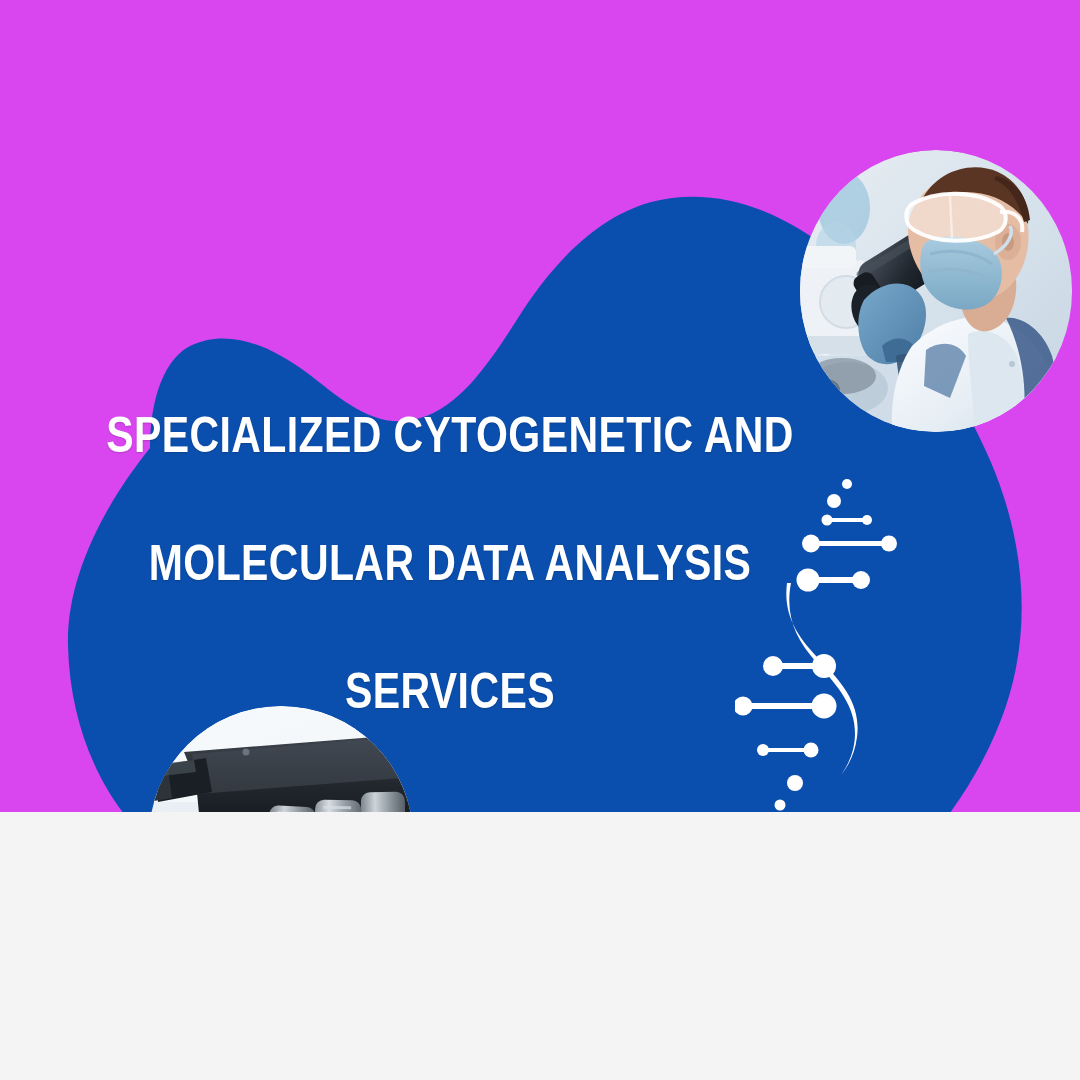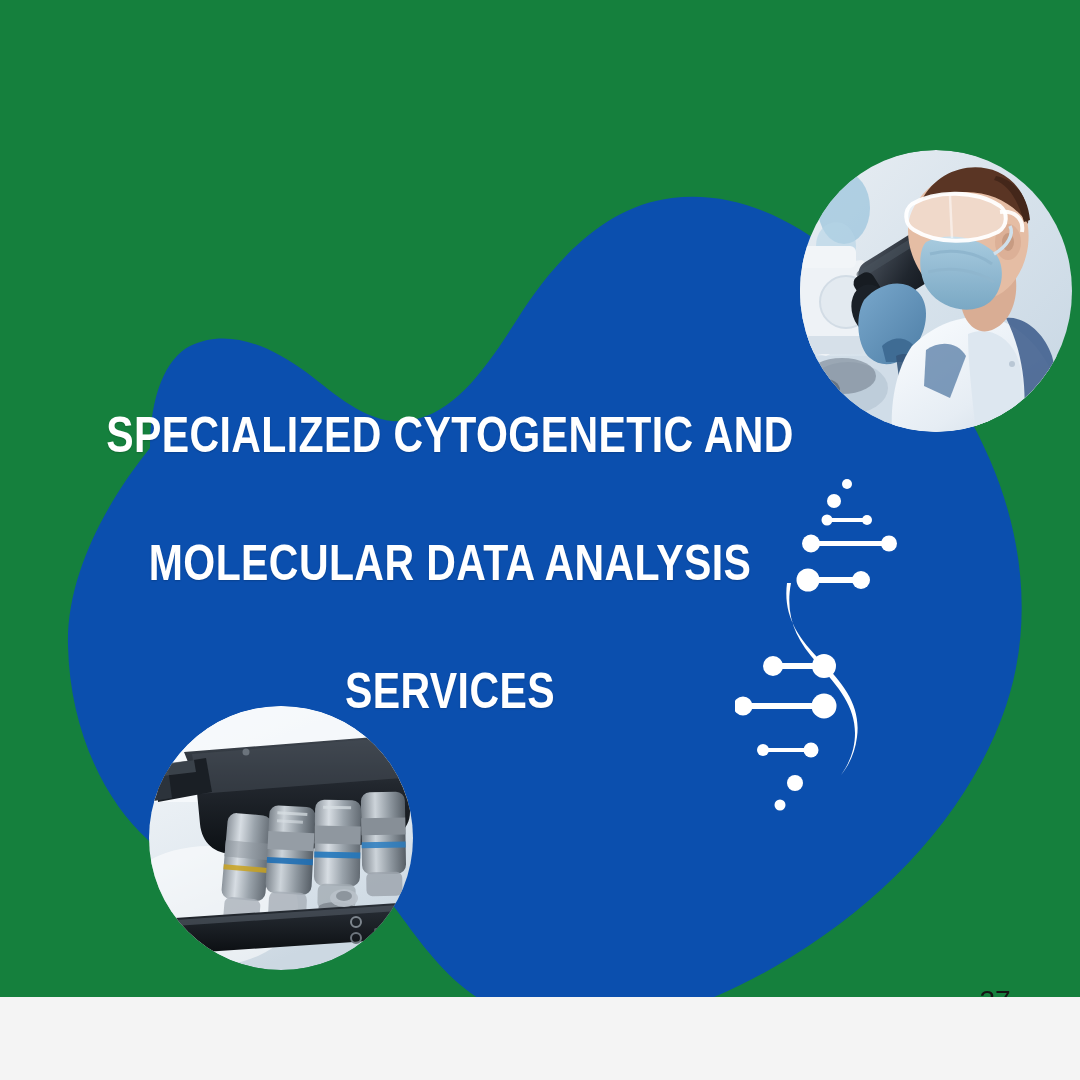--- a/index.html
+++ b/index.html
@@ -11,22 +11,22 @@
     width: 1080px;
     height: 1080px;
     background: #f4f4f4;
     font-family: "Liberation Sans", sans-serif;
     overflow: hidden;
   }
 
   #slide {
     position: relative;
     width: 1080px;
-    height: 997px;
-    background: #15803d;
+    height: 812px;
+    background: #d946ef;
     overflow: hidden;
   }
 
   
   .blob-layer {
     position: absolute;
     left: 0;
     top: 0;
     width: 1080px;
     height: 1080px;

